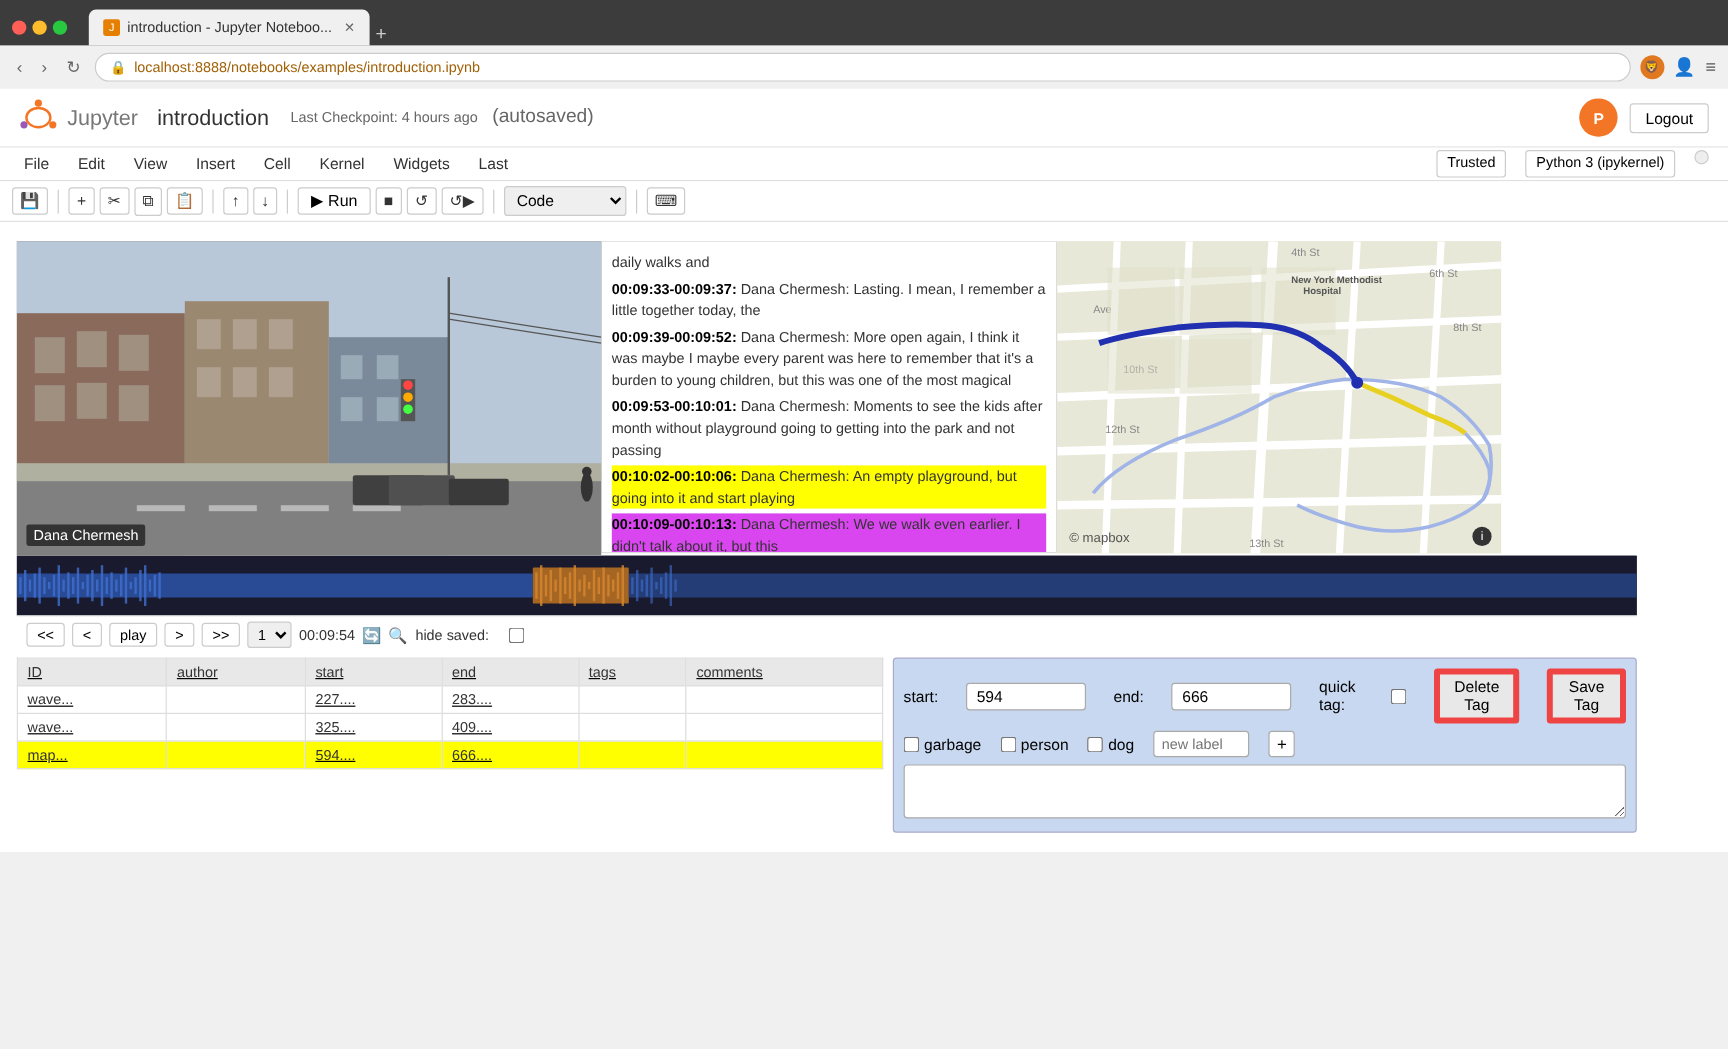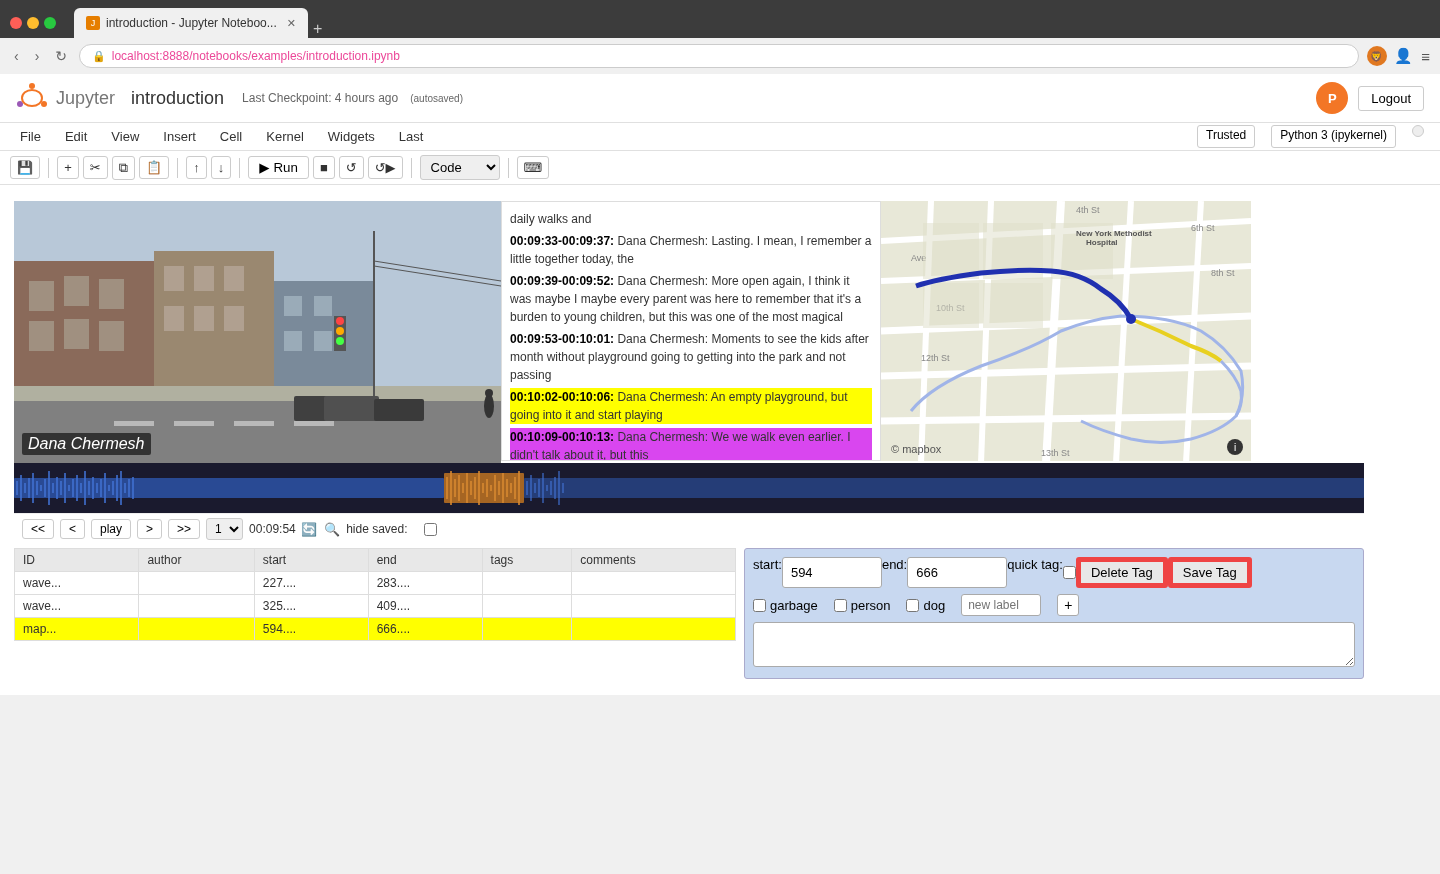--- a/index.html
+++ b/index.html
@@ -52,37 +52,37 @@
       border: 1px solid #ccc;
       border-radius: 20px;
       padding: 4px 12px;
       font-size: 13px;
       display: flex;
       align-items: center;
       background: white;
       gap: 6px;
     }
     .address-bar .lock-icon { color: #555; font-size: 11px; }
-    .address-bar .url-text { color: #ec4899; font-size: 12px; }
+    .address-bar .url-text { color: #a16207; font-size: 12px; }
     .brave-shield { width: 20px; height: 20px; background: #e07820; border-radius: 50%; display: flex; align-items: center; justify-content: center; color: white; font-size: 10px; }
     .nav-icons-right { display: flex; gap: 8px; align-items: center; color: #555; font-size: 15px; }
 
     
     .jupyter-header {
       background: white;
       border-bottom: 1px solid #e0e0e0;
       padding: 8px 16px;
       display: flex;
       align-items: center;
       justify-content: space-between;
     }
     .jupyter-logo { display: flex; align-items: center; gap: 8px; }
     .jupyter-logo .nb-title { font-size: 18px; font-weight: 500; color: #333; }
     .jupyter-logo .nb-status { font-size: 12px; color: #666; margin-left: 10px; }
-    .jupyter-logo .nb-autosaved { font-size: 10px; color: #666; }
+    .jupyter-logo .nb-autosaved { font-size: 16px; color: #666; }
     .logout-btn { background: none; border: 1px solid #ccc; border-radius: 3px; padding: 4px 12px; font-size: 13px; cursor: pointer; }
 
     .jupyter-menubar {
       background: white;
       border-bottom: 1px solid #e0e0e0;
       padding: 2px 16px;
       display: flex;
       gap: 16px;
     }
     .menu-item { font-size: 13px; color: #333; cursor: pointer; padding: 4px 4px; }
@@ -98,21 +98,21 @@
     .toolbar-btn {
       background: none;
       border: 1px solid #ccc;
       border-radius: 3px;
       padding: 3px 6px;
       cursor: pointer;
       font-size: 13px;
       color: #333;
     }
     .run-btn { background: none; border: 1px solid #ccc; border-radius: 3px; padding: 3px 10px; cursor: pointer; display: flex; align-items: center; gap: 4px; }
-    .cell-type-select { border: 1px solid #ccc; border-radius: 3px; padding: 3px 6px; font-size: 13px; width: 80px; }
+    .cell-type-select { border: 1px solid #ccc; border-radius: 3px; padding: 3px 6px; font-size: 13px; width: 102px; }
     .toolbar-sep { width: 1px; background: #ccc; height: 20px; margin: 0 4px; }
 
     
     .notebook-area {
       background: white;
       padding: 10px 0;
     }
     .cell-container {
       display: flex;
       align-items: flex-start;
@@ -121,24 +121,23 @@
     .cell-content {
       flex: 1;
       padding: 4px 10px;
     }
     .video-overlay-label {
       position: absolute;
       bottom: 8px;
       left: 8px;
       background: rgba(0,0,0,0.6);
       color: white;
-      font-size: 16px;
+      font-size: 12px;
       padding: 2px 6px;
       border-radius: 2px;
-      font-style: italic;
     }
 
     
     .transcript-panel {
       width: 380px;
       height: 260px;
       overflow-y: auto;
       border: 1px solid #ddd;
       padding: 8px;
       font-size: 12px;
@@ -215,21 +214,22 @@
     
     .tag-panel {
       background: #c8d8f0;
       border: 1px solid #aac;
       border-radius: 3px;
       padding: 8px;
       font-size: 13px;
     }
     .tag-row {
       display: flex;
-      gap: 0;
+      align-items: center;
+      gap: 23px;
       margin-bottom: 6px;
     }
     .tag-input {
       border: 1px solid #aaa;
       border-radius: 3px;
       padding: 3px 8px;
       width: 100px;
       font-size: 13px;
     }
     .tag-btn {
@@ -611,21 +611,21 @@
             <span>🔄</span>
             <span>🔍</span>
             <label class="hide-saved-label">
               <span>hide saved:</span>
               <input type="checkbox" style="">
             </label>
           </div>
 
           <div style="display:flex;gap:8px;align-items:flex-start;margin-top:4px;">
 
-            <div style="flex:1;">
+            <div style="flex:1;text-decoration:underline;">
               <table class="data-table">
                 <thead>
                   <tr>
                     <th>ID</th>
                     <th>author</th>
                     <th>start</th>
                     <th>end</th>
                     <th>tags</th>
                     <th>comments</th>
                   </tr>

